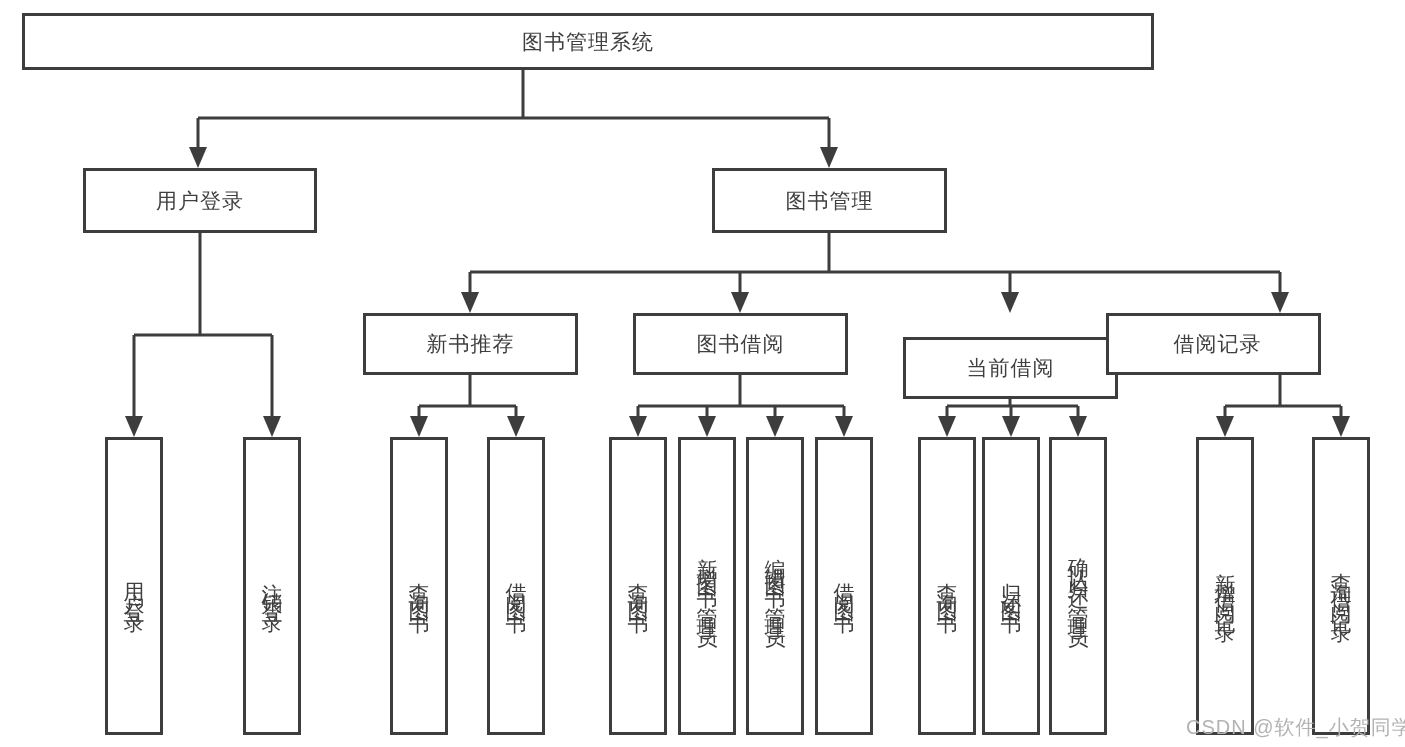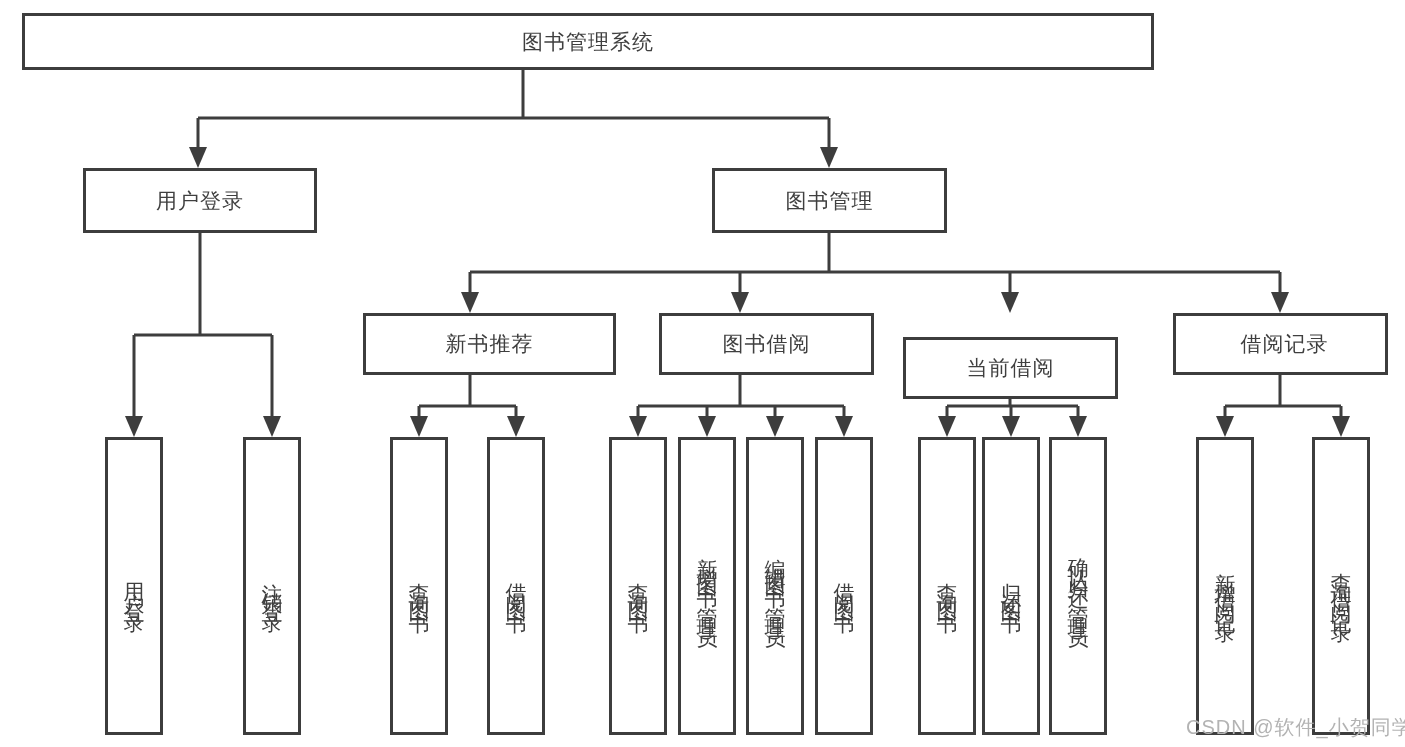--- a/index.html
+++ b/index.html
@@ -86,24 +86,24 @@
     <polygon points="1069,416 1087,416 1078,437"></polygon>
     <polygon points="1216,416 1234,416 1225,437"></polygon>
     <polygon points="1332,416 1350,416 1341,437"></polygon>
   </svg>
 
   <div class="box" style="left:22px;top:13px;width:1132px;height:57px;">图书管理系统</div>
 
   <div class="box" style="left:83px;top:168px;width:234px;height:65px;">用户登录</div>
   <div class="box" style="left:712px;top:168px;width:235px;height:65px;">图书管理</div>
 
-  <div class="box" style="left:363px;top:313px;width:253px;height:62px;">新书推荐</div>
-  <div class="box" style="left:633px;top:313px;width:215px;height:62px;margin-left:26px;">图书借阅</div>
+  <div class="box" style="left:363px;top:313px;width:215px;height:62px;">新书推荐</div>
+  <div class="box" style="left:633px;top:313px;width:215px;height:62px;">图书借阅</div>
   <div class="box" style="left:903px;top:313px;width:215px;height:62px;margin-top:24px;">当前借阅</div>
-  <div class="box" style="left:1173px;top:313px;width:215px;height:62px;padding-left:8px;">借阅记录</div>
+  <div class="box" style="left:1106px;top:313px;width:215px;height:62px;padding-left:8px;">借阅记录</div>
 
   <div class="box leaf" style="left:105px;top:437px;width:58px;height:298px;">
     <span>用户登录</span>
   </div>
   <div class="box leaf" style="left:243px;top:437px;width:58px;height:298px;">
     <span>注销登录</span>
   </div>
 
   <div class="box leaf" style="left:390px;top:437px;width:58px;height:298px;">
     <span>查询图书</span>

